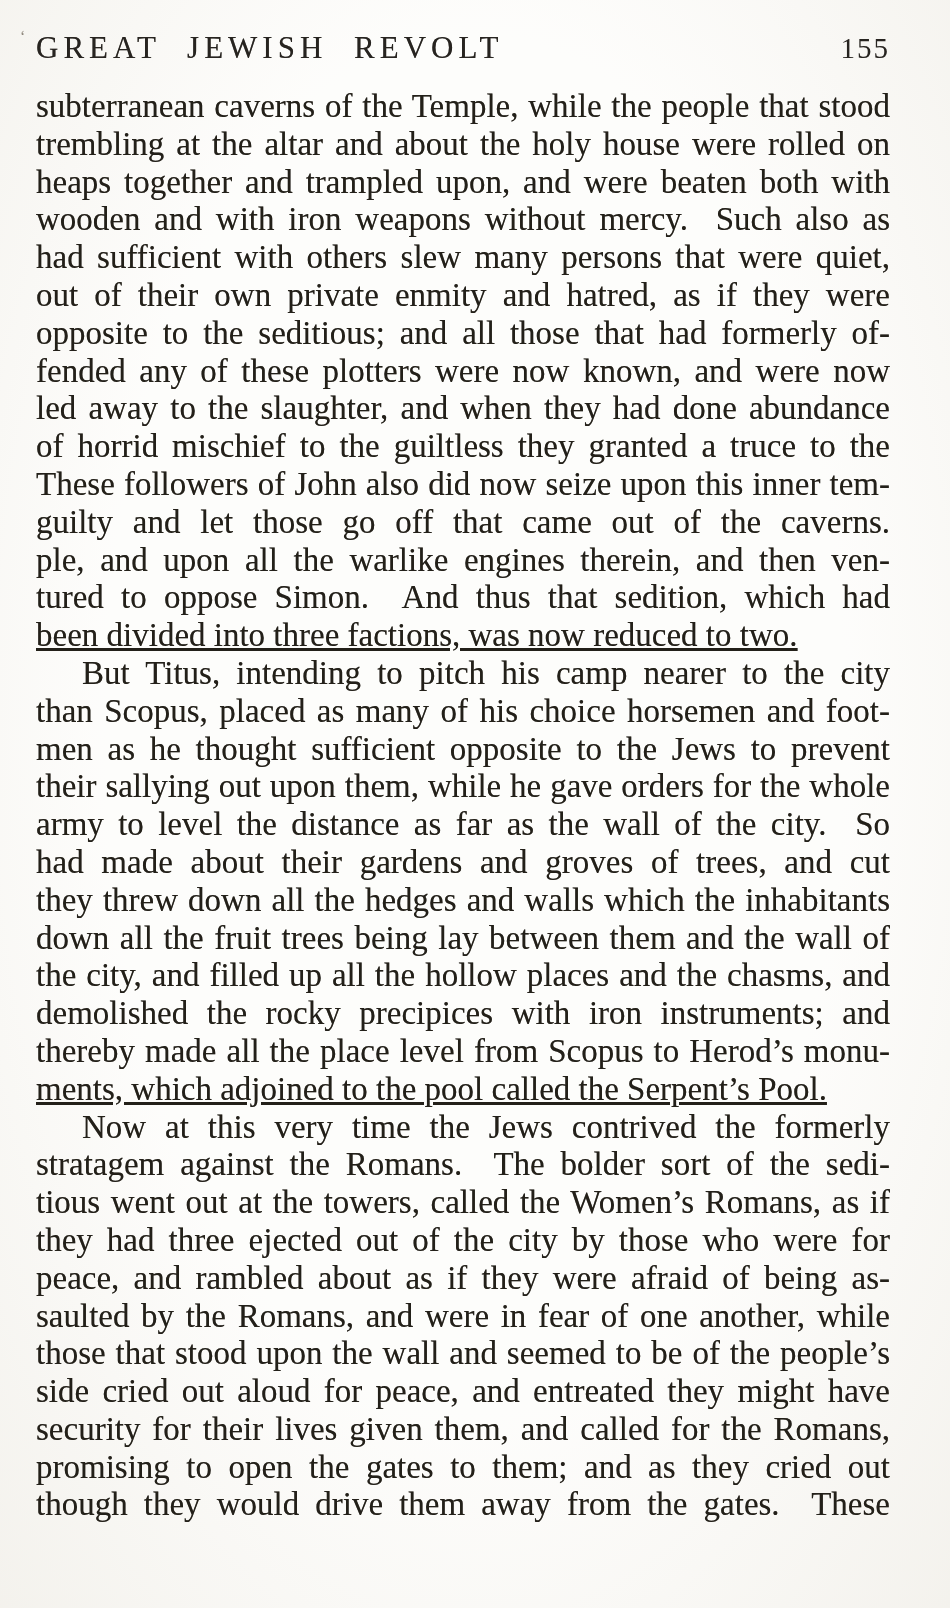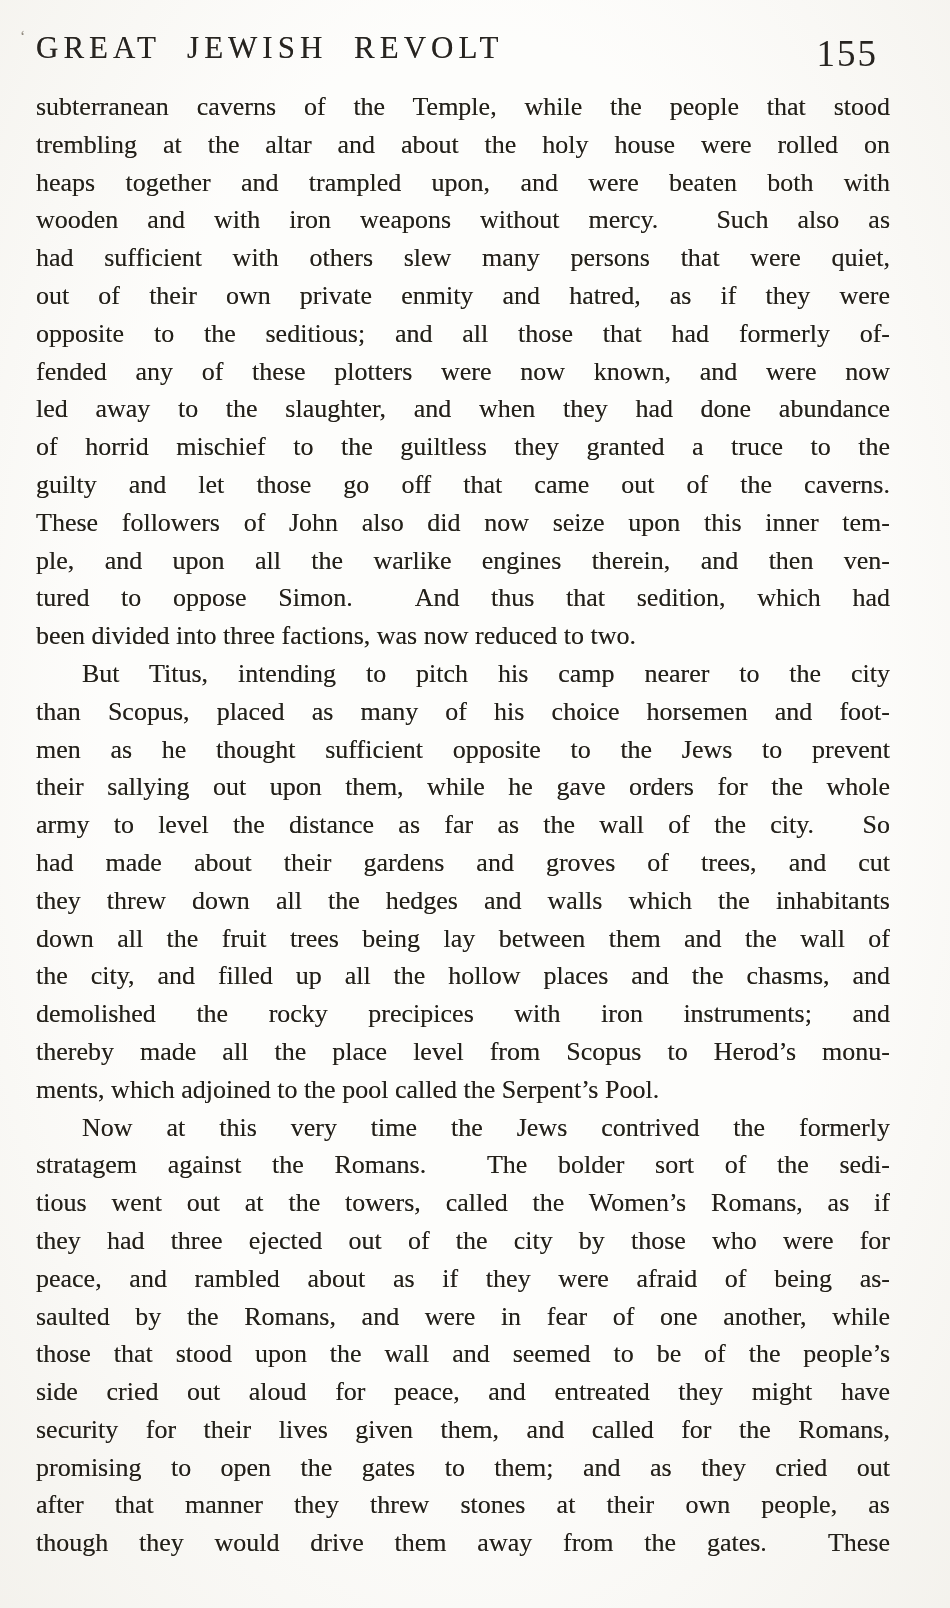--- a/index.html
+++ b/index.html
@@ -25,44 +25,44 @@
   .running-title {
     text-align: left;
     font-size: 31px;
     letter-spacing: 5px;
     word-spacing: 14px;
     color: #272420;
     text-shadow: 0 0 0.5px rgba(40,35,30,0.55);
   }
   .page-number {
     position: absolute;
-    right: 12px; top: 2px;
-    font-size: 37px;
+    right: 0; top: 2px;
+    font-size: 29px;
     letter-spacing: 2px;
     color: #272420;
   }
   .corner-mark {
     position: absolute;
     left: 20px; top: 28px;
     font-size: 16px;
     color: #8d867b;
   }
   .text-block {
     margin-top: 20px;
   }
   .line {
-    font-size: 26px;
+    font-size: 33px;
     line-height: 37.8px;
     text-align: justify;
     text-align-last: justify;
     white-space: pre-wrap;
     color: #232019;
     text-shadow: 0 0 0.4px rgba(35,30,25,0.5);
   }
-  .line.last { text-align-last: left; }
+  .line.last { text-align-last: left; text-decoration: underline; }
   .line.indent { text-indent: 46px; }
 </style>
 </head>
 <body>
 
 <div class="page">
   <span class="corner-mark">‘</span>
   <header class="page-header">
     <div class="running-title">GREAT JEWISH REVOLT</div>
     <div class="page-number">155</div>
@@ -72,22 +72,22 @@
         <div class="line">subterranean caverns of the Temple, while the people that stood</div>
         <div class="line">trembling at the altar and about the holy house were rolled on</div>
         <div class="line">heaps together and trampled upon, and were beaten both with</div>
         <div class="line">wooden and with iron weapons without mercy.  Such also as</div>
         <div class="line">had sufficient with others slew many persons that were quiet,</div>
         <div class="line">out of their own private enmity and hatred, as if they were</div>
         <div class="line">opposite to the seditious; and all those that had formerly of-</div>
         <div class="line">fended any of these plotters were now known, and were now</div>
         <div class="line">led away to the slaughter, and when they had done abundance</div>
         <div class="line">of horrid mischief to the guiltless they granted a truce to the</div>
+        <div class="line">These followers of John also did now seize upon this inner tem-</div>
         <div class="line">guilty and let those go off that came out of the caverns.</div>
-        <div class="line">These followers of John also did now seize upon this inner tem-</div>
         <div class="line">ple, and upon all the warlike engines therein, and then ven-</div>
         <div class="line">tured to oppose Simon.  And thus that sedition, which had</div>
         <div class="line last">been divided into three factions, was now reduced to two.</div>
       </div>
       <div class="paragraph">
         <div class="line indent">But Titus, intending to pitch his camp nearer to the city</div>
         <div class="line">than Scopus, placed as many of his choice horsemen and foot-</div>
         <div class="line">men as he thought sufficient opposite to the Jews to prevent</div>
         <div class="line">their sallying out upon them, while he gave orders for the whole</div>
         <div class="line">army to level the distance as far as the wall of the city.  So</div>
@@ -103,17 +103,16 @@
         <div class="line indent">Now at this very time the Jews contrived the formerly</div>
         <div class="line">stratagem against the Romans.  The bolder sort of the sedi-</div>
         <div class="line">tious went out at the towers, called the Women’s Romans, as if</div>
         <div class="line">they had three ejected out of the city by those who were for</div>
         <div class="line">peace, and rambled about as if they were afraid of being as-</div>
         <div class="line">saulted by the Romans, and were in fear of one another, while</div>
         <div class="line">those that stood upon the wall and seemed to be of the people’s</div>
         <div class="line">side cried out aloud for peace, and entreated they might have</div>
         <div class="line">security for their lives given them, and called for the Romans,</div>
         <div class="line">promising to open the gates to them; and as they cried out</div>
-        <div class="line">after that manner they threw stones at their own people, as</div>
         <div class="line">though they would drive them away from the gates.  These</div>
       </div>
     </main>
 </div>
 
 </body></html>

